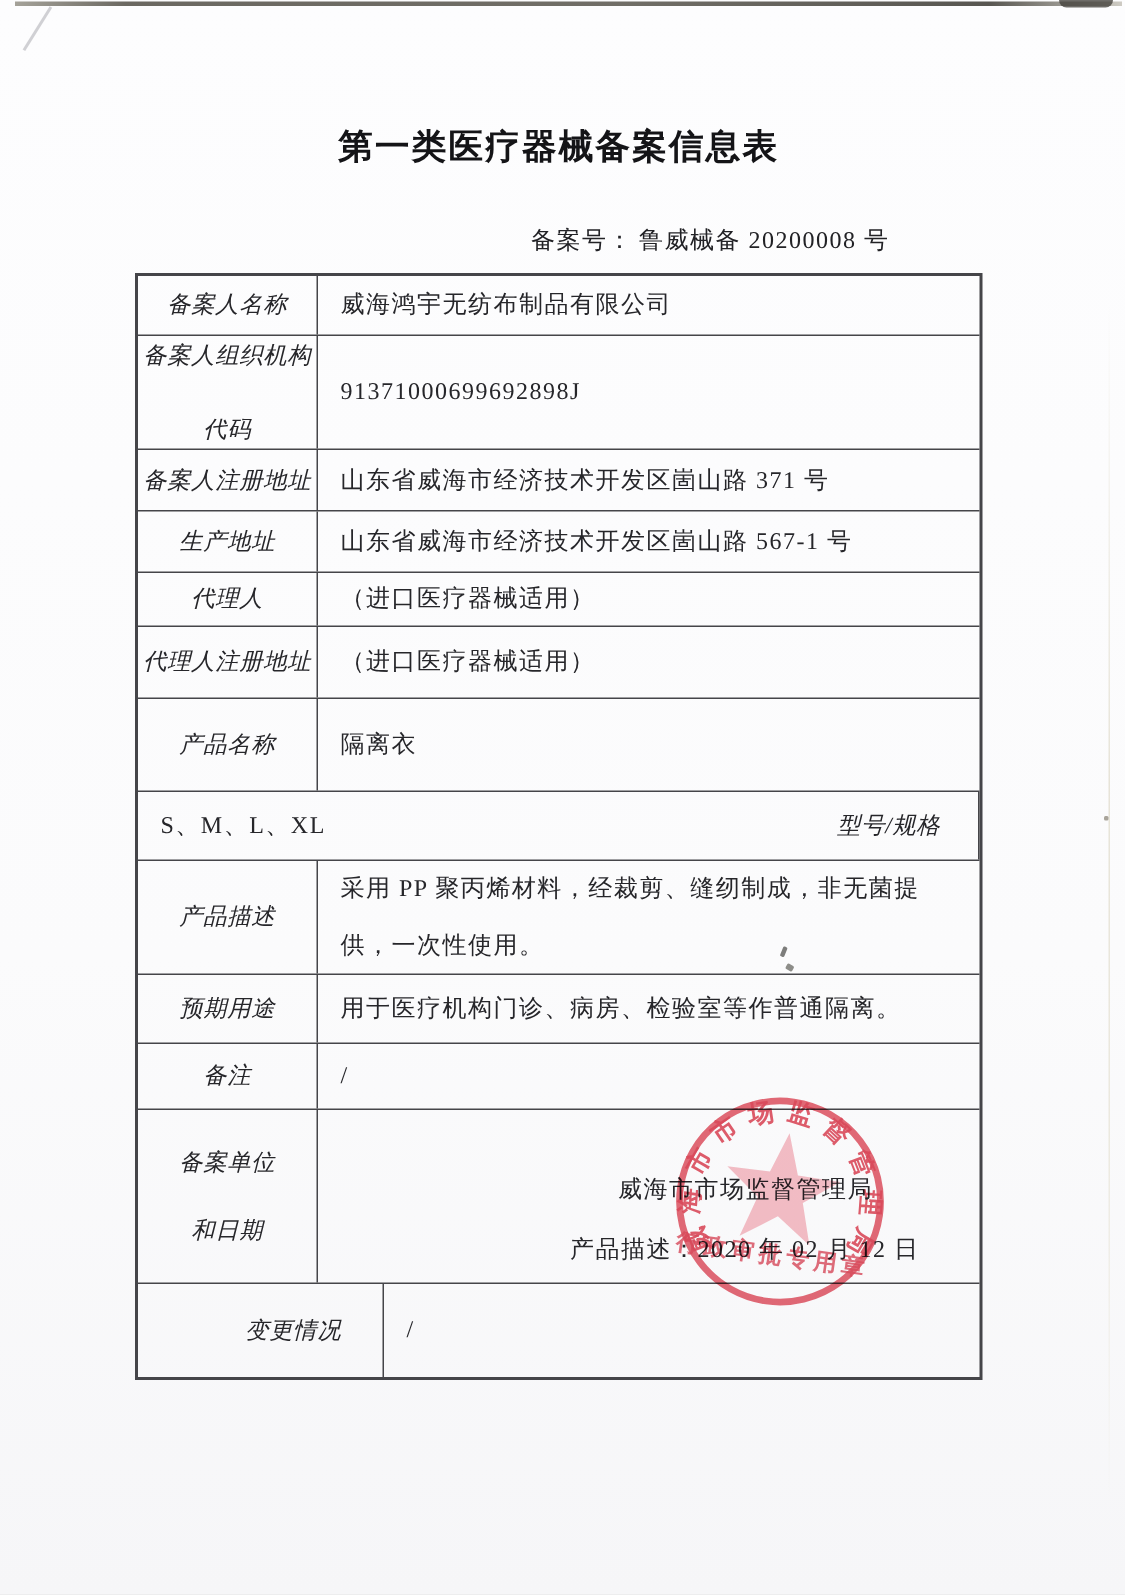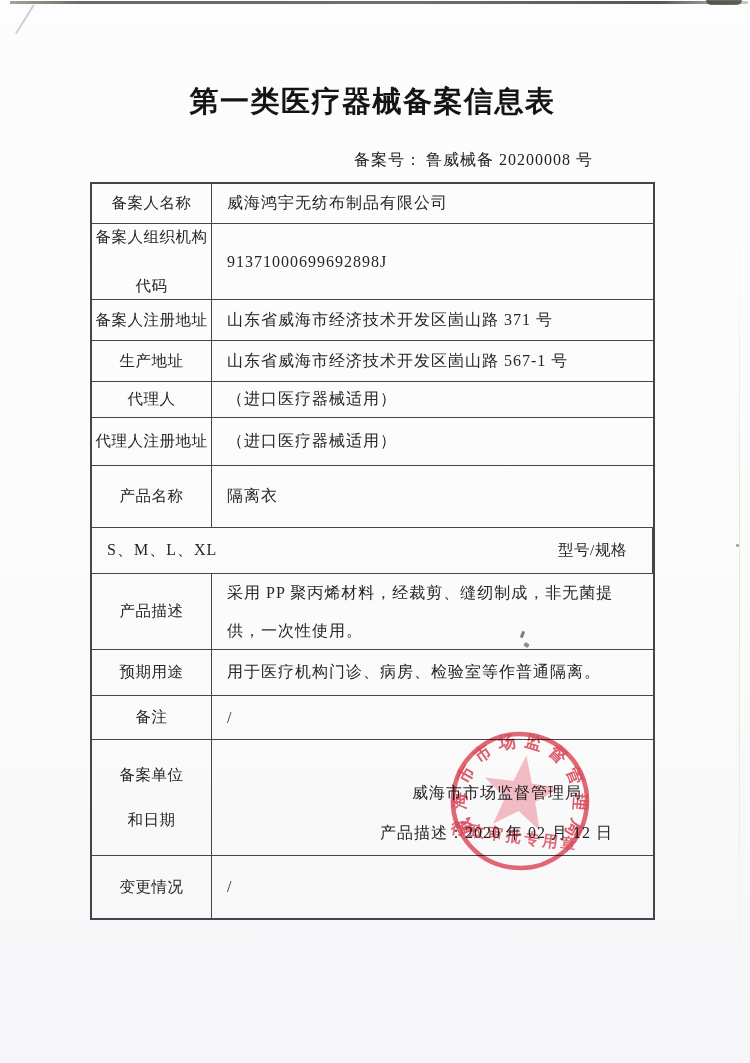--- a/index.html
+++ b/index.html
@@ -31,41 +31,41 @@
     background:linear-gradient(180deg,rgba(222,218,204,0),#ded9c8 40%,#e6e2d4 70%,rgba(230,226,212,0));
     opacity:.7;
   }
   .speck{position:absolute;background:#7d7d7b;border-radius:1px;}
   .speck-1{left:521px;top:631px;width:3px;height:7px;transform:rotate(22deg);}
   .speck-2{left:524px;top:643px;width:5px;height:4px;transform:rotate(30deg);background:#8d8d89;}
   .speck-3{left:736px;top:544px;width:3px;height:3px;background:#a9a49a;}
   
   .doc-title{
     position:absolute;left:90px;top:82px;width:565px;margin:0;
-    text-align:center;font-size:29px;font-weight:bold;
+    text-align:center;font-size:23px;font-weight:bold;
     letter-spacing:1.5px;color:#141417;
   }
   .reg-line{
     position:absolute;left:354px;top:150px;
     font-size:16px;letter-spacing:1px;color:#222226;
   }
   .reg-line .reg-no{margin-left:4px;}
   
   .doc-table{
     position:absolute;left:90px;top:182px;width:565px;
     border:2px solid #454549;
     box-sizing:border-box;
   }
   .row{display:flex;border-bottom:1.5px solid #454549;box-sizing:border-box;}
-  .row:last-child{border-bottom:none;}
+  .row:last-child{border-bottom:none;margin-left:44px;}
   .cell{box-sizing:border-box;}
   .cell.label{
     width:120px;border-right:1.5px solid #454549;
     display:flex;flex-direction:column;align-items:center;justify-content:center;
-    text-align:center;font-size:15.5px;letter-spacing:.5px;
+    text-align:center;font-size:15.5px;letter-spacing:.5px;font-style:italic;
   }
   .cell.label span{white-space:nowrap;}
   .gap-wide{gap:28px;}
   .gap-mid{gap:24px;}
   .cell.value{
     flex:1;display:flex;align-items:center;
     padding:4px 12px 4px 15px;font-size:16px;letter-spacing:1px;
   }
   .cell.value .wrap-text{line-height:38px;}
   .cell.value-unit{position:relative;padding:0;}

